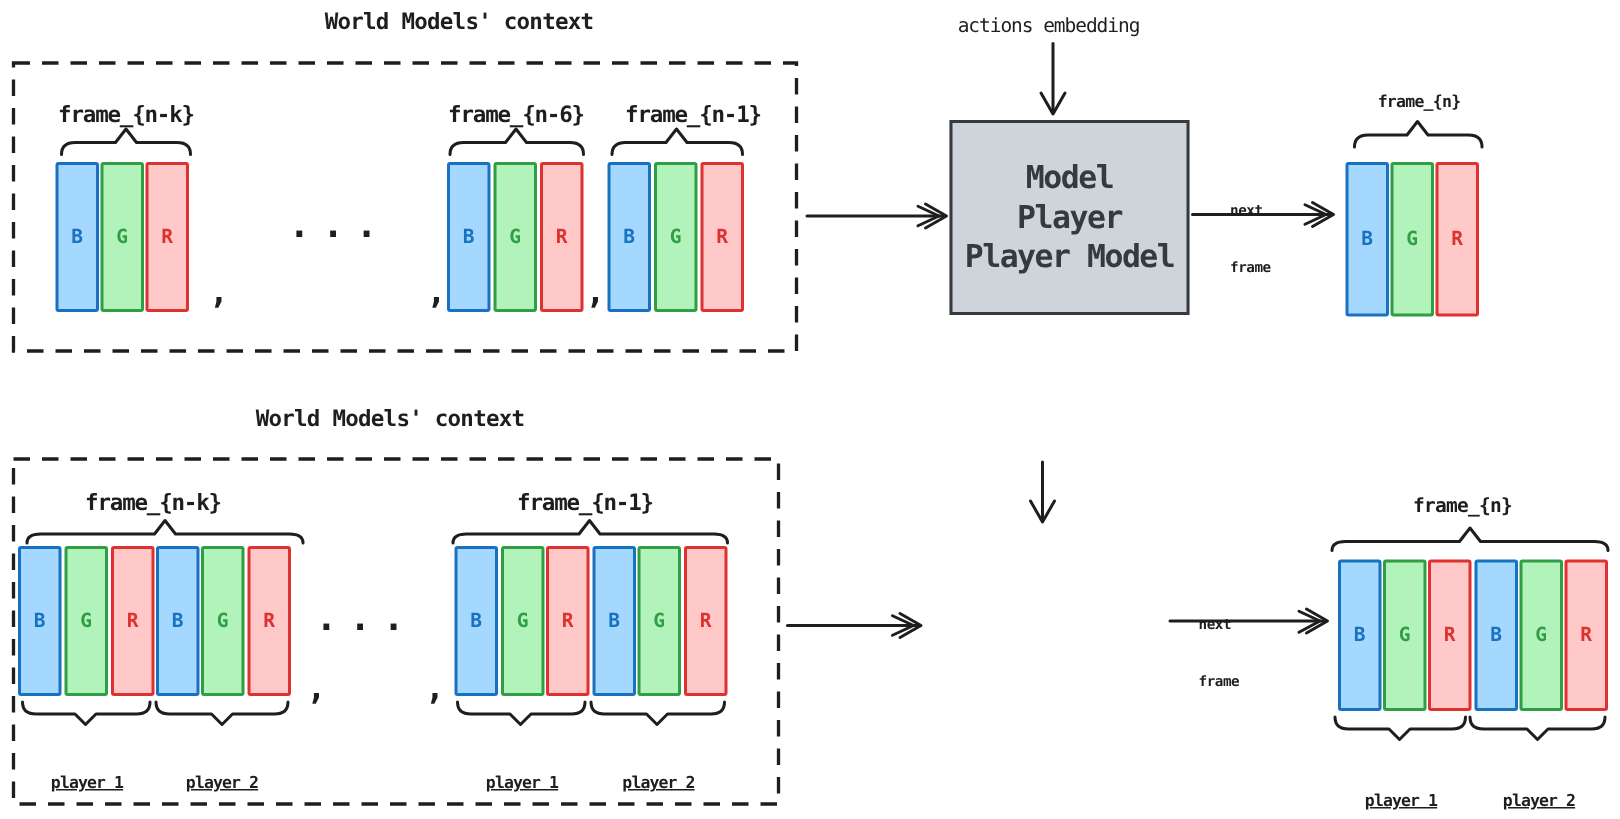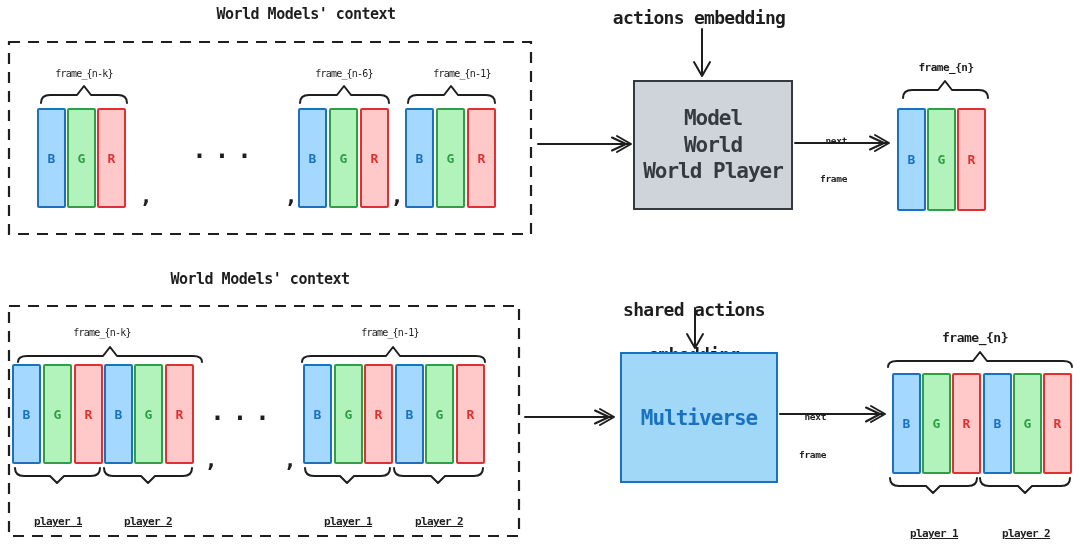--- a/index.html
+++ b/index.html
@@ -3,27 +3,27 @@
 <meta charset="utf-8">
 <style>
   html,body{margin:0;padding:0;background:#fff;}
   .canvas{
     position:relative;width:1080px;height:546px;background:#fff;overflow:hidden;
     font-family:"DejaVu Sans Mono","Liberation Mono",monospace;color:var(--ink,#1e1e1e);
   }
   svg.overlay{position:absolute;left:0;top:0;width:1080px;height:546px;}
   .stroke{stroke:var(--ink,#1e1e1e);fill:none;stroke-width:2;stroke-linecap:round;stroke-linejoin:round;}
   .dashed{stroke:var(--ink,#1e1e1e);fill:none;stroke-width:2.2;stroke-dasharray:11 8;}
-  .lbl{position:absolute;white-space:pre;line-height:1.15;text-align:right;}
+  .lbl{position:absolute;white-space:pre;line-height:1.15;}
   .c{transform:translateX(-50%);text-align:center;}
   .title{font-size:15px;font-weight:700;letter-spacing:-0.5px;}
-  .framelbl{font-size:10px;font-weight:400;letter-spacing:-0.8px;}
+  .framelbl{font-size:15px;font-weight:700;letter-spacing:-0.8px;}
   .outlbl{font-size:11px;font-weight:700;letter-spacing:-0.5px;}
   .outlbl-lg{font-size:13px;font-weight:700;letter-spacing:-0.5px;}
-  .actions{font-size:18px;font-weight:700;letter-spacing:-0.7px;line-height:15px;}
+  .actions{font-size:13px;font-weight:400;letter-spacing:-0.7px;line-height:15px;}
   .tiny{font-size:9.5px;font-weight:700;letter-spacing:-0.3px;line-height:12.5px;}
   .player{font-size:11px;font-weight:700;letter-spacing:-0.6px;line-height:13.5px;}
   .player span{display:block;text-decoration:underline;}
   .comma{font-size:22px;font-weight:700;line-height:22px;}
   .dots{font-size:24px;font-weight:700;letter-spacing:8px;line-height:24px;}
   .bar{
     position:absolute;width:29px;box-sizing:border-box;border:2px solid;border-radius:2px;
     display:flex;align-items:center;justify-content:center;
     font-size:13px;font-weight:700;
   }
@@ -132,22 +132,22 @@
   <div class="bar ch-g" style="left:436px;top:108px;height:100px;">
       <span>G</span>
     </div>
   <div class="bar ch-r" style="left:467px;top:108px;height:100px;">
       <span>R</span>
     </div>
 
   <div class="lbl c actions" style="left:699px;top:10px;">actions embedding</div>
   <div class="modelbox graybox">
     <span>Model</span>
-    <span>World</span>
-    <span>World Player</span>
+    <span>Player</span>
+    <span>Player Model</span>
   </div>
   <div class="lbl tiny" style="left:820px;top:110px;">
     <span style="display:block">next</span>
     <span style="display:block">frame</span>
   </div>
 
   <div class="lbl c outlbl" style="left:946px;top:62px;">frame_{n}</div>
   <div class="bar ch-b" style="left:897px;top:108px;height:103px;">
       <span>B</span>
     </div>
@@ -213,27 +213,20 @@
     </div>
   <div class="lbl c player" style="left:348px;top:488px;">
     <span>player 1</span>
     
   </div>
   <div class="lbl c player" style="left:439px;top:488px;">
     <span>player 2</span>
     
   </div>
 
-  <div class="lbl c actions" style="left:694px;top:272px;">
-    <span style="display:block">shared actions</span>
-    <span style="display:block">embedding</span>
-  </div>
-  <div class="modelbox bluebox">
-    <span>Multiverse</span>
-  </div>
   <div class="lbl tiny" style="left:799px;top:386px;">
     <span style="display:block">next</span>
     <span style="display:block">frame</span>
   </div>
 
   <div class="lbl c outlbl-lg" style="left:975px;top:331px;">frame_{n}</div>
   <div class="bar ch-b" style="left:892px;top:373px;height:101px;">
       <span>B</span>
     </div>
   <div class="bar ch-g" style="left:922px;top:373px;height:101px;">

